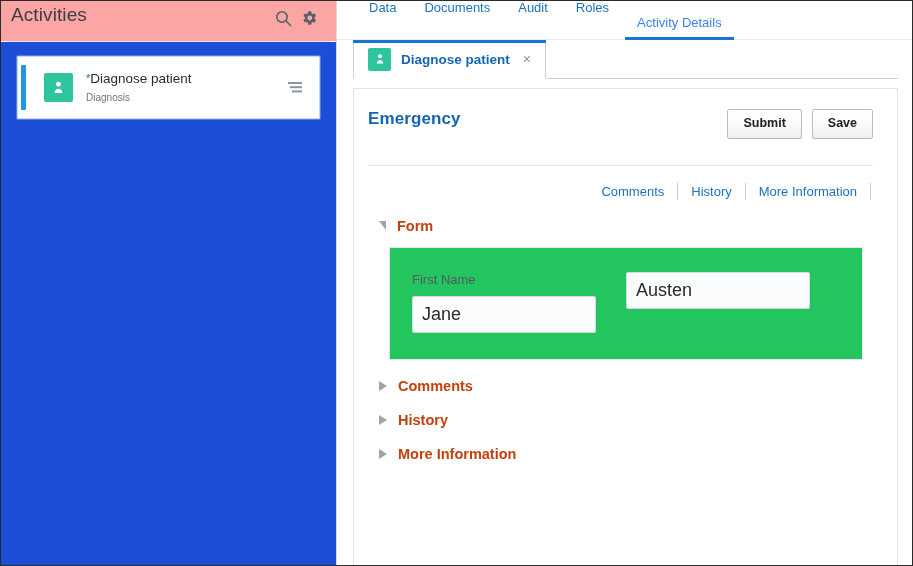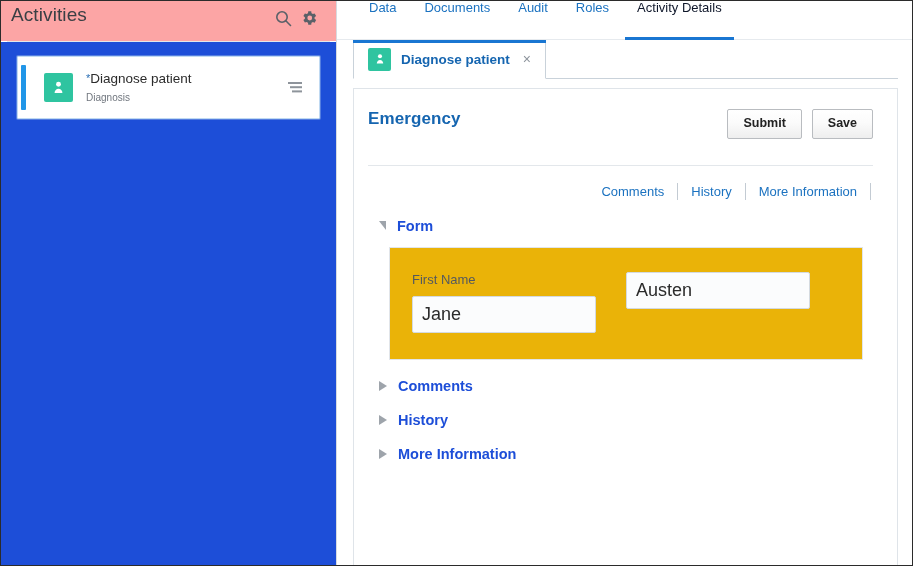--- a/index.html
+++ b/index.html
@@ -172,21 +172,21 @@
   }
   .tab {
     font-size: 13px;
     color: #1b72c0;
     padding: 0 14px 9px 14px;
     cursor: pointer;
     position: relative;
     white-space: nowrap;
     line-height: 1;
   }
-  .tab.active { color: #0f172a; }
+  .tab.active { color: #3b82f6; margin-top: 15px; }
   .tab.active::after {
     content: "";
     position: absolute;
     left: 2px; right: 2px; bottom: 0;
     height: 3px;
     background: #1976d2;
     z-index: 2;
   }
 
   .subtab-row {
@@ -336,28 +336,28 @@
     border-top: 9px solid #9ea4ab;
   }
   .tri-closed {
     border-top: 5.5px solid transparent;
     border-bottom: 5.5px solid transparent;
     border-left: 8px solid #9ea4ab;
   }
   .section-label {
     font-size: 14.5px;
     font-weight: bold;
-    color: #1d4ed8;
+    color: #c2410c;
     text-align: center;
   }
 
   .fieldset {
     margin: 13px 10px 0 21px;
     border: 1px solid #e1e5ea;
-    background: #eab308;
+    background: #22c55e;
     padding: 24px 22px 26px 22px;
     box-sizing: border-box;
   }
   .field-row { display: flex; }
   .field { width: 211px; margin-right: 30px; }
   .field-label {
     font-size: 13px;
     color: #54595f;
     margin-bottom: 9px;
   }

